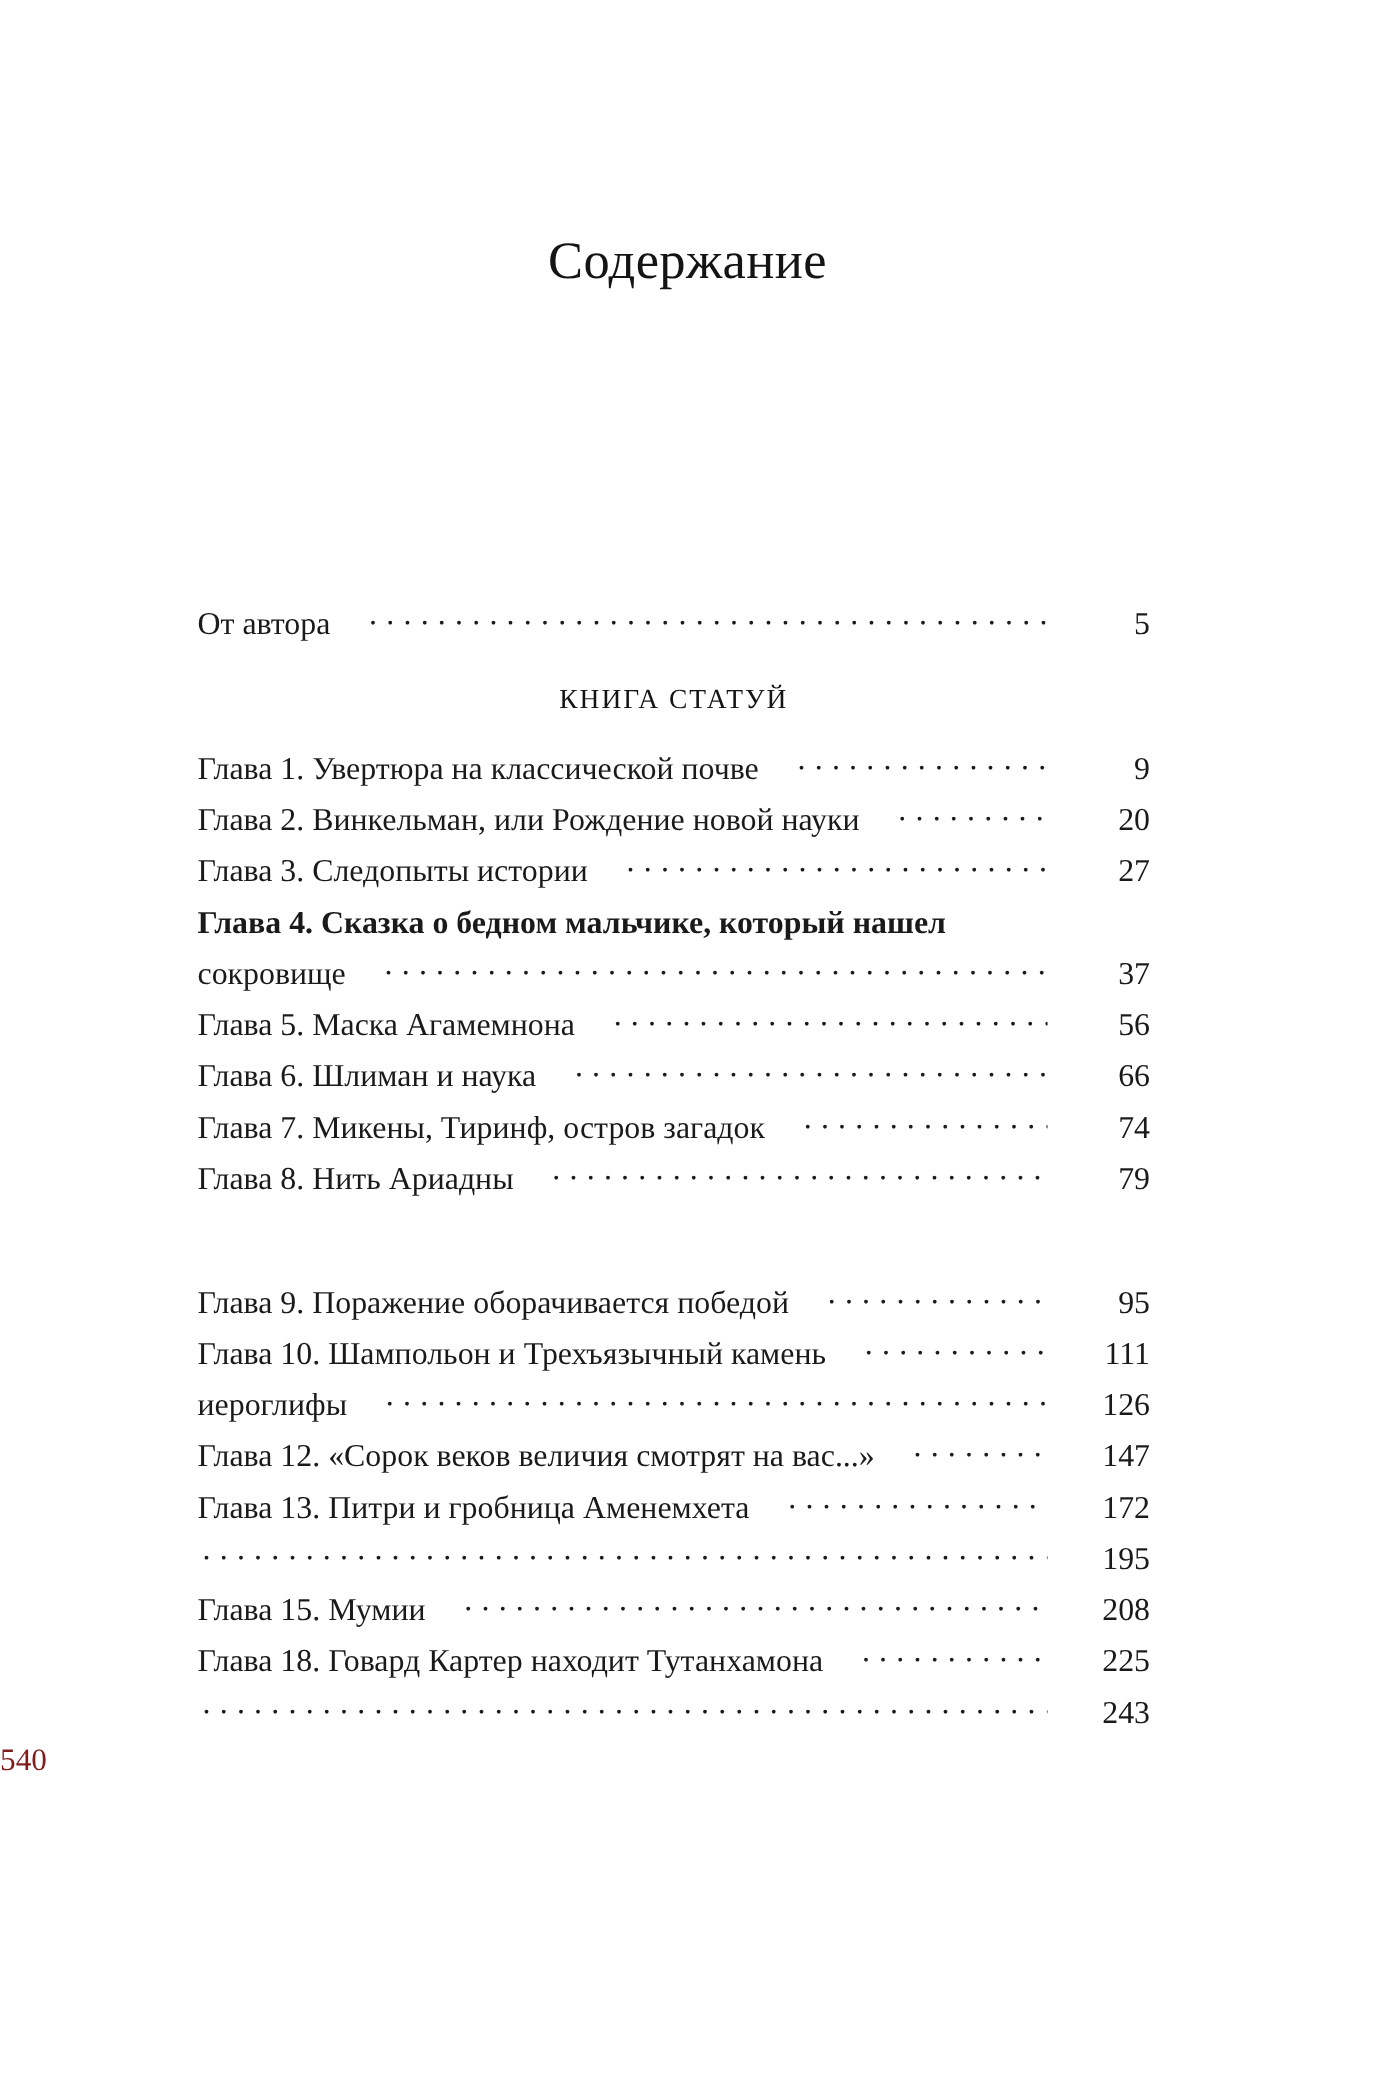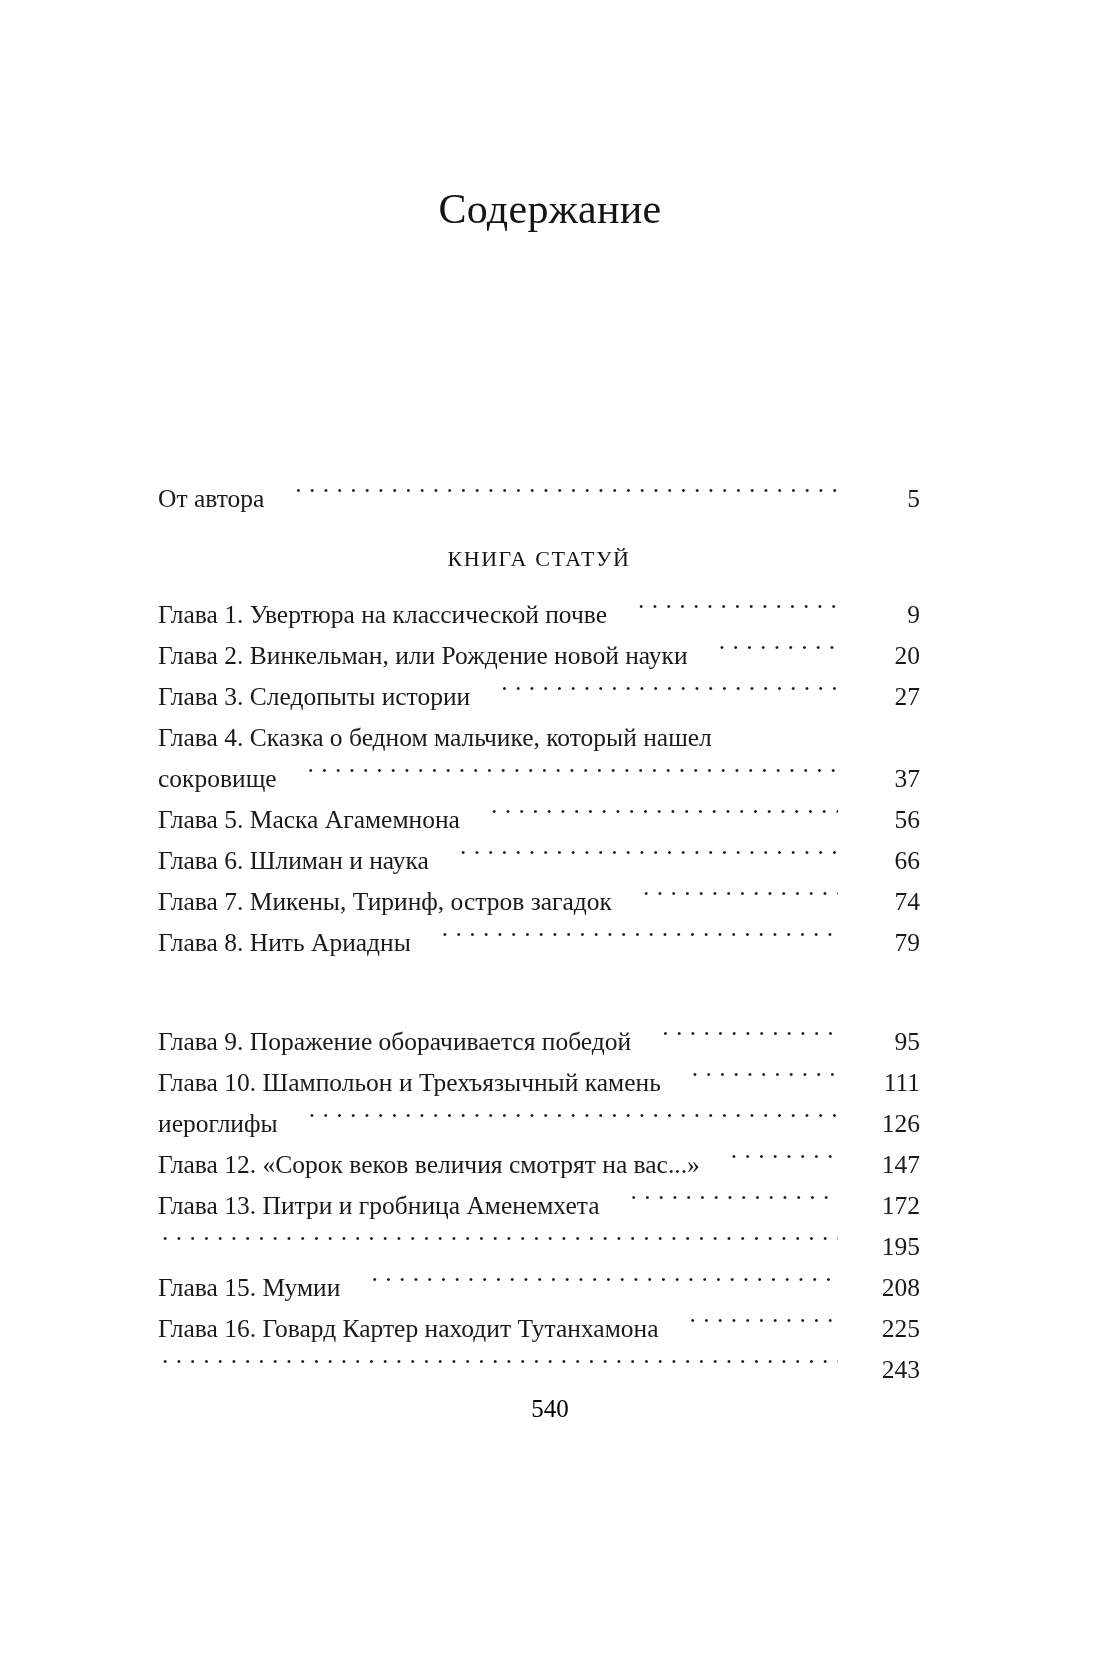--- a/index.html
+++ b/index.html
@@ -34,21 +34,21 @@
   }
   .toc-body {
     position: absolute;
     top: 478px;
     left: 158px;
     width: 762px;
   }
   
   .entry {
     display: flex;
-    align-items: flex-start;
+    align-items: center;
     width: 100%;
     font-size: 25.5px;
     line-height: 41px;
     color: #1a1a1a;
     white-space: nowrap;
     gap: 27px;
   }
   .entry .label {
     flex: 0 1 auto;
     overflow: hidden;
@@ -73,39 +73,40 @@
   }
   .entry .pageno {
     flex: 0 0 auto;
     min-width: 54px;
     text-align: right;
     font-size: 25.5px;
     color: #1a1a1a;
   }
   .entry.wrapped-head {
     white-space: normal;
+    font-weight: bold;
   }
   .section-head {
     text-align: center;
     font-size: 22px;
     letter-spacing: 1.6px;
     color: #141414;
     white-space: nowrap;
   }
   .gap-before-section { height: 36px; }
   .gap-after-section  { height: 22px; }
   .gap-after-first    { height: 27px; }
   .folio {
     position: absolute;
     left: 0;
     top: 1395px;
     width: 1100px;
-    text-align: center;
+    text-align: left;
     font-size: 25px;
-    color: #000000;
+    color: #7f1d1d;
   }
 </style>
 </head>
 <body>
 
 <div class="page">
 
   <div class="toc-title">Содержание</div>
 
   <div class="toc-body" id="toc-body">
@@ -190,21 +191,21 @@
       <div class="entry">
         <span class="leader"></span>
         <span class="pageno">195</span>
       </div>
       <div class="entry">
         <span class="label">Глава 15. Мумии</span>
         <span class="leader"></span>
         <span class="pageno">208</span>
       </div>
       <div class="entry">
-        <span class="label">Глава 16. Говард Картер находит Тутанхамона</span>
+        <span class="label">Глава 18. Говард Картер находит Тутанхамона</span>
         <span class="leader"></span>
         <span class="pageno">225</span>
       </div>
       <div class="entry">
         <span class="leader"></span>
         <span class="pageno">243</span>
       </div>
     </div>
 
   <div class="folio">540</div>

